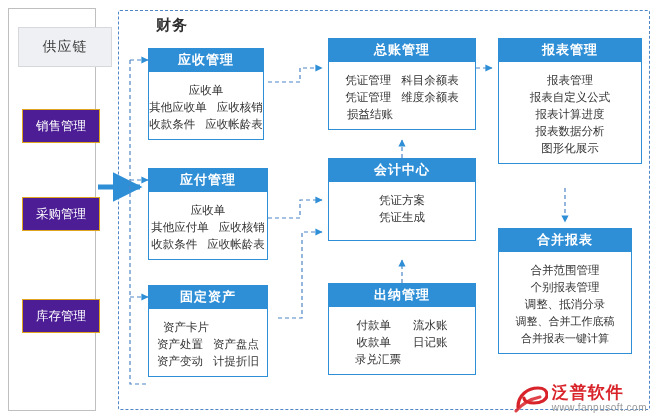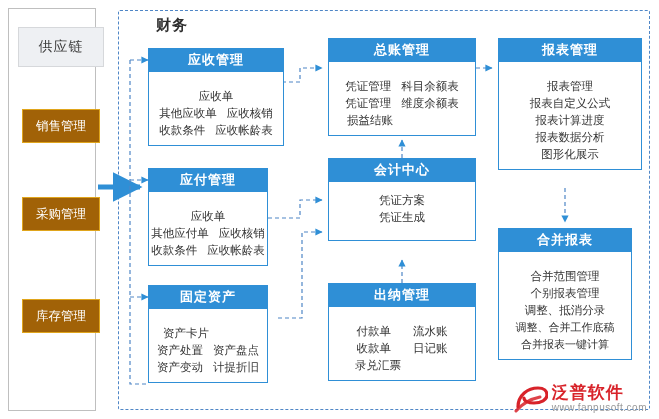--- a/index.html
+++ b/index.html
@@ -12,28 +12,28 @@
     overflow: hidden;
   }
   #root { position:absolute; left:0; top:0; width:659px; height:419px; }
 
   
   .left-panel {
     position:absolute; left:8px; top:8px; width:88px; height:403px;
     border:1px solid #bfbfbf; background:#ffffff;
   }
   .left-title {
-    position:absolute; left:9px; top:18px; width:86px; height:40px;
+    position:absolute; left:9px; top:18px; width:94px; height:40px;
     background:#eef0f3; border:1px solid #d6d8db;
     display:flex; align-items:center; justify-content:center;
     font-size:14px; color:#3c3c3c; letter-spacing:1px;
   }
   .lbox {
     position:absolute; left:13px; width:78px; height:34px;
-    background:#a16207; border:1px solid #e0a51c;
+    background:#4c1d95; border:1px solid #e0a51c;
     display:flex; align-items:center; justify-content:center;
     font-size:12.5px; color:#ffffff;
   }
   .lbox.b1 { top:100px; }
   .lbox.b2 { top:188px; }
   .lbox.b3 { top:290px; }
 
   
   .finance-frame {
     position:absolute; left:118px; top:10px; width:532px; height:400px;
@@ -48,31 +48,31 @@
   
   .card { position:absolute; background:#ffffff; }
   .card .hd {
     background:#2f8fd6; color:#ffffff; font-size:13px; font-weight:bold;
     text-align:center; letter-spacing:1px;
     display:flex; align-items:center; justify-content:center;
     height:24px; border:1px solid #2f8fd6;
   }
   .card .bd {
     border:1px solid #2f8fd6; border-top:none;
-    padding:16px 4px 6px 4px;
+    padding:10px 4px 6px 4px;
     font-size:11.5px; color:#333333;
   }
   .card .bd .row {
     display:flex; justify-content:center; gap:10px;
     line-height:17px; white-space:nowrap;
   }
   .card .bd .row span { display:inline-block; }
 
   
-  #card-ar   { left:148px; top:48px;  width:136px;font-family:Liberation Mono, monospace; }
+  #card-ar   { left:148px; top:48px;  width:116px;font-family:Liberation Mono, monospace; }
   #card-gl   { left:328px; top:38px;  width:148px; }
   #card-rep  { left:498px; top:38px;  width:144px; }
   #card-ap   { left:148px; top:168px; width:120px; }
   #card-acc  { left:328px; top:158px; width:148px; }
   #card-cons { left:498px; top:228px; width:134px; }
   #card-fa   { left:148px; top:285px; width:120px; }
   #card-cash { left:328px; top:283px; width:148px; }
 
   
   svg.links { position:absolute; left:0; top:0; width:659px; height:419px; pointer-events:none; }

